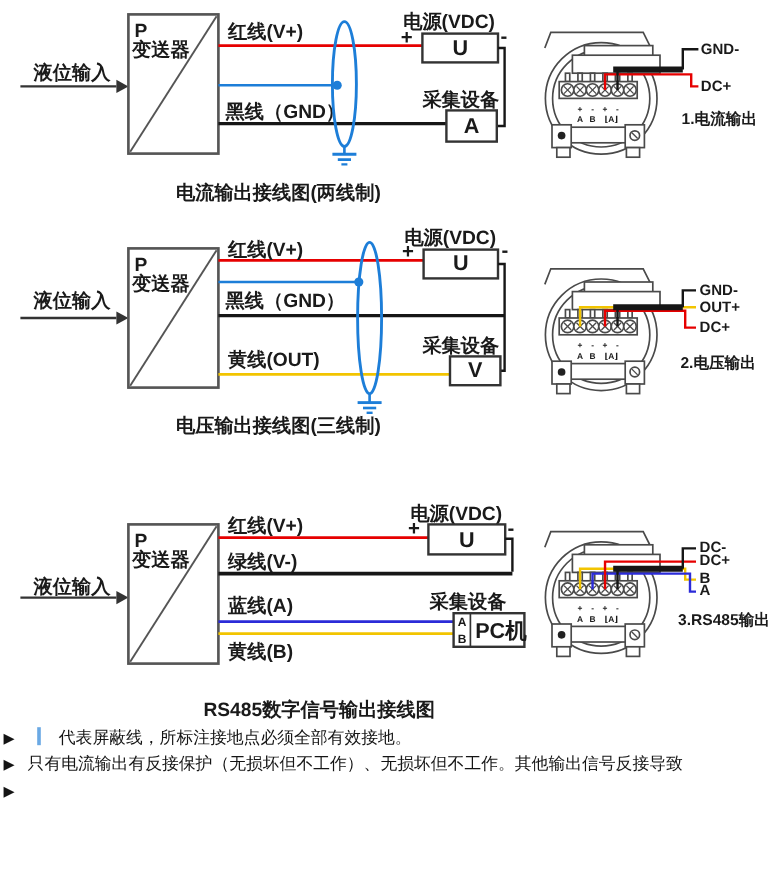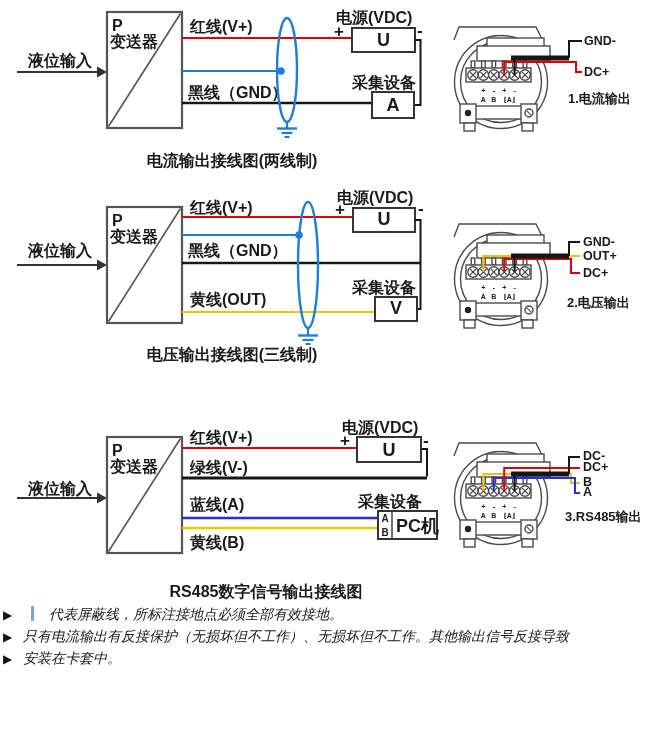--- a/index.html
+++ b/index.html
@@ -23,21 +23,21 @@
   .box{fill:#fff;stroke:#333;stroke-width:2}
   .tbox{fill:#fff;stroke:#555;stroke-width:2.2}
   .wr{stroke:#e60000;fill:none}
   .wk{stroke:#161616;fill:none}
   .wy{stroke:#f2c400;fill:none}
   .wb{stroke:#2b2bd8;fill:none}
   .ws{stroke:#1d7ed8;fill:none}
   .notes{position:absolute;top:604px;left:3px;width:644px;font-size:14px;line-height:21px;color:#141414;}
   .note{display:flex;}
   .note .bullet{width:20px;font-size:12px;padding-top:1px;flex:0 0 20px;}
-  .note-body{flex:1;font-style:italic;}
+  .note-body{flex:1;}
   .shield-mark{display:inline-block;width:3px;height:15px;background:#6aa9e4;margin:0 15px 0 8px;vertical-align:-2px;}
 </style>
 </head>
 <body>
 
 <svg class="sec" style="top:0" width="650" height="178">
   <defs>
     <g id="head-body">
       <path class="hb" d="M7,15 L12,2 L89,2 L95,14"></path>
       <circle class="hb" cx="54" cy="57" r="46.5" stroke-width="1.6"></circle>
@@ -244,16 +244,15 @@
   </div>
   <div class="note">
     <span class="bullet">▶</span>
     <div class="note-body">
       <div>只有电流输出有反接保护（无损坏但不工作）、无损坏但不工作。其他输出信号反接导致</div>
     </div>
   </div>
   <div class="note">
     <span class="bullet">▶</span>
     <div class="note-body">
-      <div>安装在卡套中。</div>
     </div>
   </div>
 </div>
 
 </body></html>

